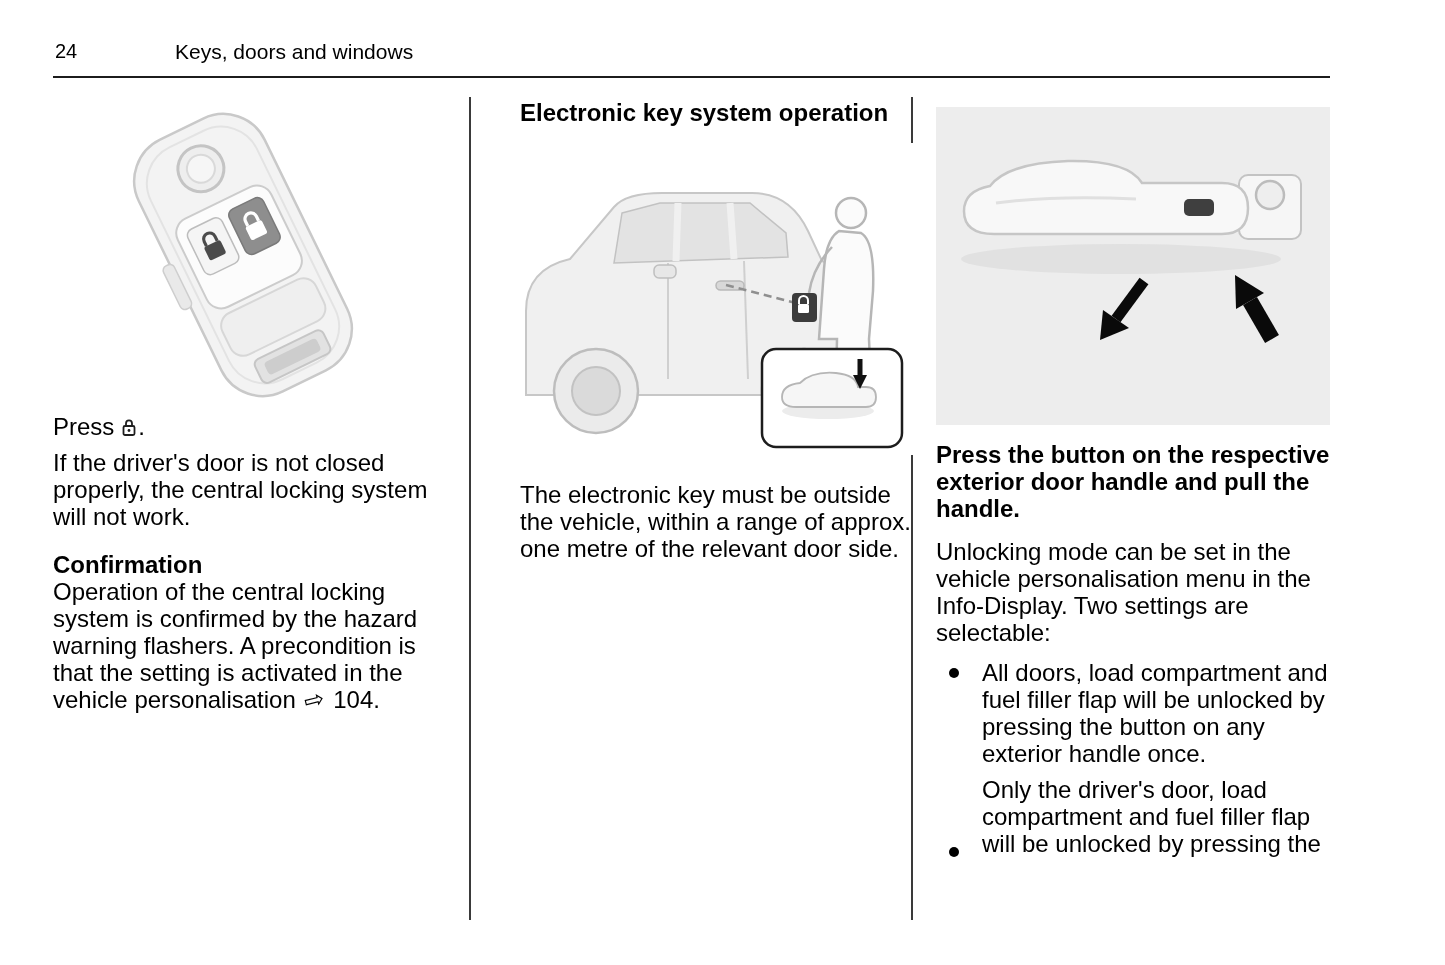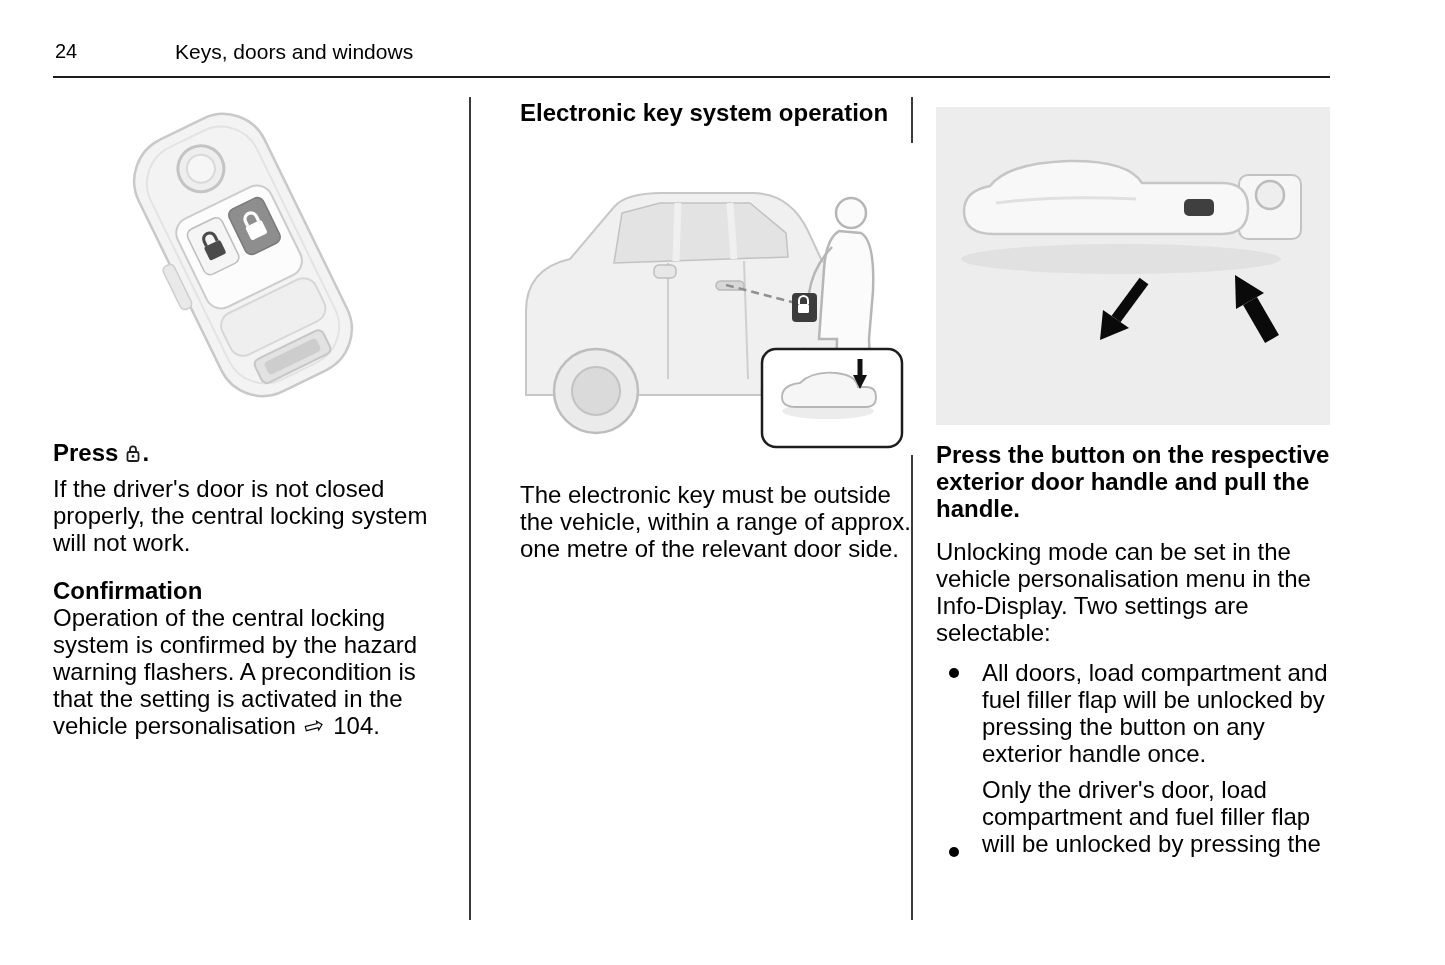--- a/index.html
+++ b/index.html
@@ -17,21 +17,21 @@
   .col{position:absolute;top:95px;font-size:24px;line-height:27px;}
   .col-1{left:53px;width:394px;}
   .col-2{left:520px;width:398px;}
   .col-3{left:936px;width:394px;}
   p{margin:0;}
   .colhead{font-size:24px;font-weight:bold;line-height:28px;margin:4px 0 0 0;}
   .figure{width:100%;}
   .fig-key{height:318px;}
   .fig-car{height:312px;margin-top:16px;}
   .fig-handle{height:318px;margin-top:12px;}
-  .press-line{margin-top:26px;font-weight:bold;}
+  .press-line{}
   .para-1{margin-top:9px;}
   .conf-head{margin-top:21px;font-weight:bold;}
   .mid-body{margin-top:26px;}
   .r-para1{margin-top:16px;font-weight:bold;}
   .r-para2{margin-top:16px;}
   .bullet{display:flex;margin-top:13px;}
   .bullet + .bullet{margin-top:9px;align-items:flex-end;}
   .dot{flex:none;width:10px;height:10px;border-radius:50%;background:#000;margin:9px 0 0 13px;}
   .bullet-text{margin-left:23px;width:348px;}
   .unlock-icon{vertical-align:-3px;margin:0 1px 0 7px;}

